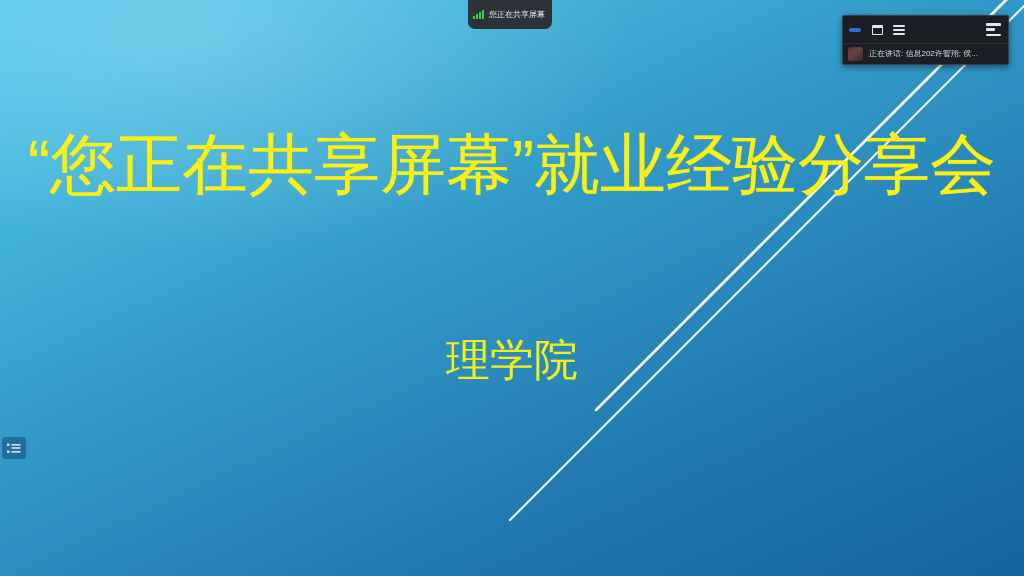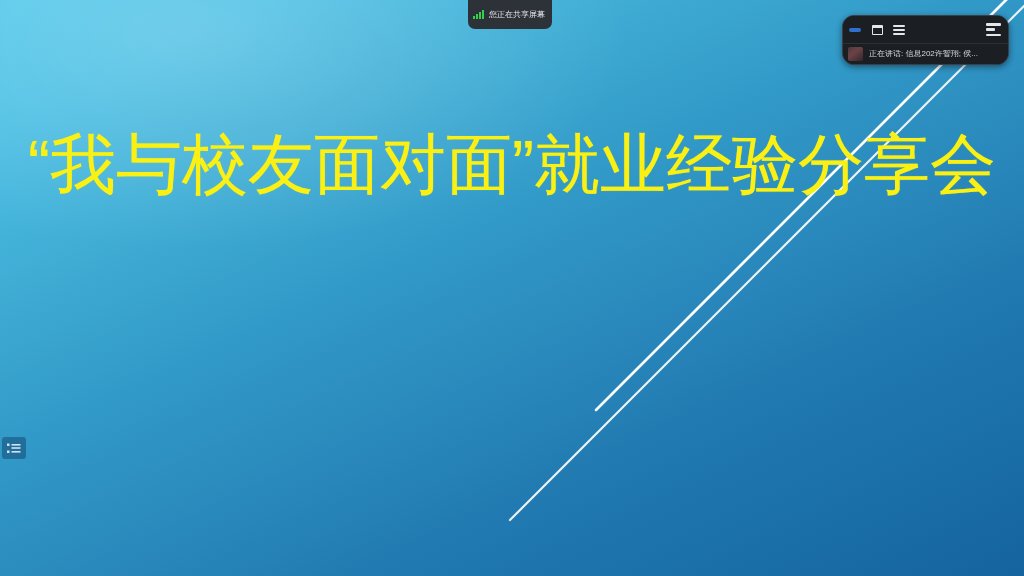--- a/index.html
+++ b/index.html
@@ -132,21 +132,21 @@
   }
 
   
   .zoom-panel {
     position: absolute;
     left: 842px;
     top: 15px;
     width: 165px;
     background: #1b1f24;
     border: 1px solid #3a4049;
-    border-radius: 12px;
+    border-radius: 2px;
     box-shadow: 0 2px 6px rgba(0,0,0,0.45);
     overflow: hidden;
   }
   .zoom-panel-titlebar {
     height: 27px;
     display: flex;
     align-items: center;
     padding: 0 5px;
     background: #1b1f24;
   }
@@ -244,22 +244,23 @@
 
   <svg class="stripes" width="1024" height="576" viewBox="0 0 1024 576">
     <g stroke="#ffffff" fill="none" stroke-linecap="round">
       <line x1="688" y1="318" x2="1024" y2="-18" stroke-width="2.2" opacity="0.85"></line>
       <line x1="610" y1="396" x2="1005" y2="1" stroke-width="2.0" opacity="0.70"></line>
       <line x1="596" y1="410" x2="1012" y2="-6" stroke-width="2.6" opacity="0.95"></line>
       <line x1="510" y1="520" x2="1024" y2="6" stroke-width="2.2" opacity="0.90"></line>
     </g>
   </svg>
 
-  <div class="slide-title">“我与校友面对面”就业经验分享会</div>
-
+  <div class="slide-title">“您正在共享屏幕”就业经验分享会</div>
+
+  <div class="slide-sub slide-sub-org">理学院</div>
 
 
   <div class="corner-list-btn">
     <svg width="14" height="11" viewBox="0 0 14 11">
       <rect x="0" y="0.5" width="2.5" height="2.5" fill="#cfe3f2"></rect>
       <rect x="0" y="7.5" width="2.5" height="2.5" fill="#cfe3f2"></rect>
       <rect x="4.5" y="1" width="9" height="1.6" fill="#cfe3f2"></rect>
       <rect x="4.5" y="4.2" width="9" height="1.6" fill="#cfe3f2"></rect>
       <rect x="4.5" y="8" width="9" height="1.6" fill="#cfe3f2"></rect>
     </svg>

